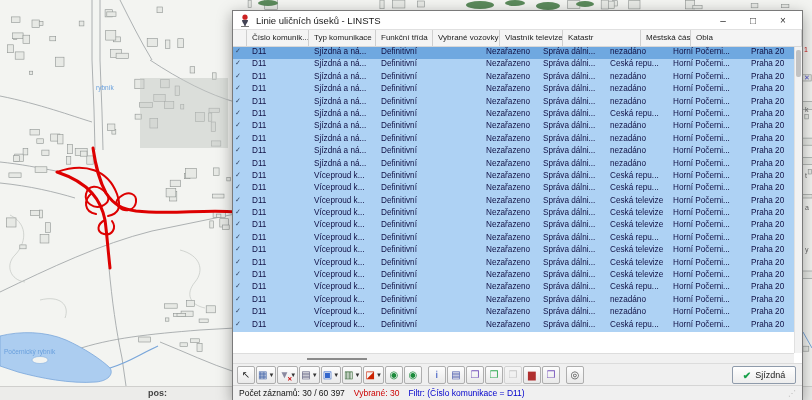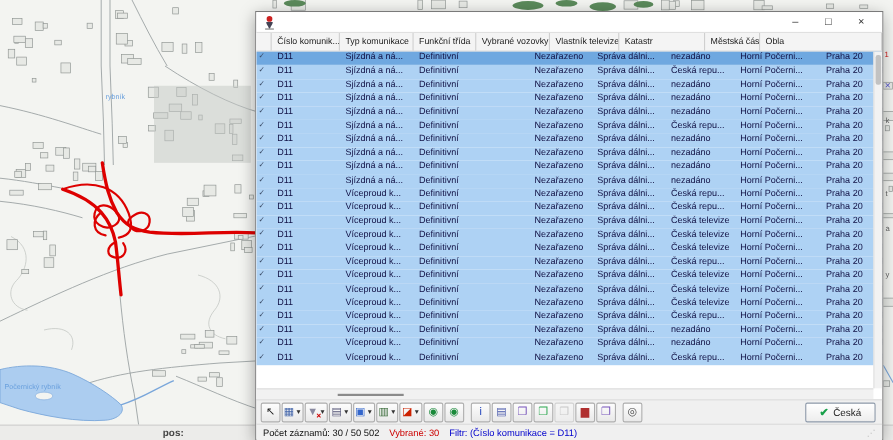--- a/index.html
+++ b/index.html
@@ -245,20 +245,21 @@
   <span id="pos-label">pos:</span>
 </div>
 
 <div id="dialog">
   <div id="titlebar">
     <svg id="title-icon" viewBox="0 0 12 13">
       <circle cx="6" cy="3.2" r="2.6" fill="#cc2222"></circle>
       <path d="M3,6 C3,8.5 5,9.5 5.5,12 L6.5,12 C7,9.5 9,8.5 9,6 Z" fill="#444455"></path>
       <path d="M2,12.5 L10,12.5" stroke="#777" stroke-width="1"></path>
     </svg>
+    <span id="title-text">Linie uličních úseků - LINSTS</span>
     <div id="win-controls">
       <span class="win-btn">–</span>
       <span class="win-btn">□</span>
       <span class="win-btn">×</span>
     </div>
   </div>
 
   <div id="table-area">
     <div id="thead">
         <div class="th" style="flex: 0 0 14px;"></div>
@@ -612,23 +613,23 @@
       </div>
       <div class="tbtn">
         <span class="ic" style="color: rgb(119, 85, 187);">❐</span>
       </div>
       <div class="tgap"></div>
       <div class="tbtn">
         <span class="ic" style="color: rgb(68, 68, 68);">◎</span>
       </div>
       <div id="close-btn">
       <span id="close-check">✔</span>
-      <span>Česká</span>
+      <span>Sjízdná</span>
     </div>
   </div>
 
   <div id="statusbar">
-    <span id="sb-records">Počet záznamů: 30 / 50 502</span>
+    <span id="sb-records">Počet záznamů: 30 / 60 397</span>
     <span id="sb-selected">Vybrané: 30</span>
     <span id="sb-filter">Filtr:  (Číslo komunikace = D11)</span>
     <span id="sb-grip">⋰</span>
   </div>
 </div>
 
 </body></html>

